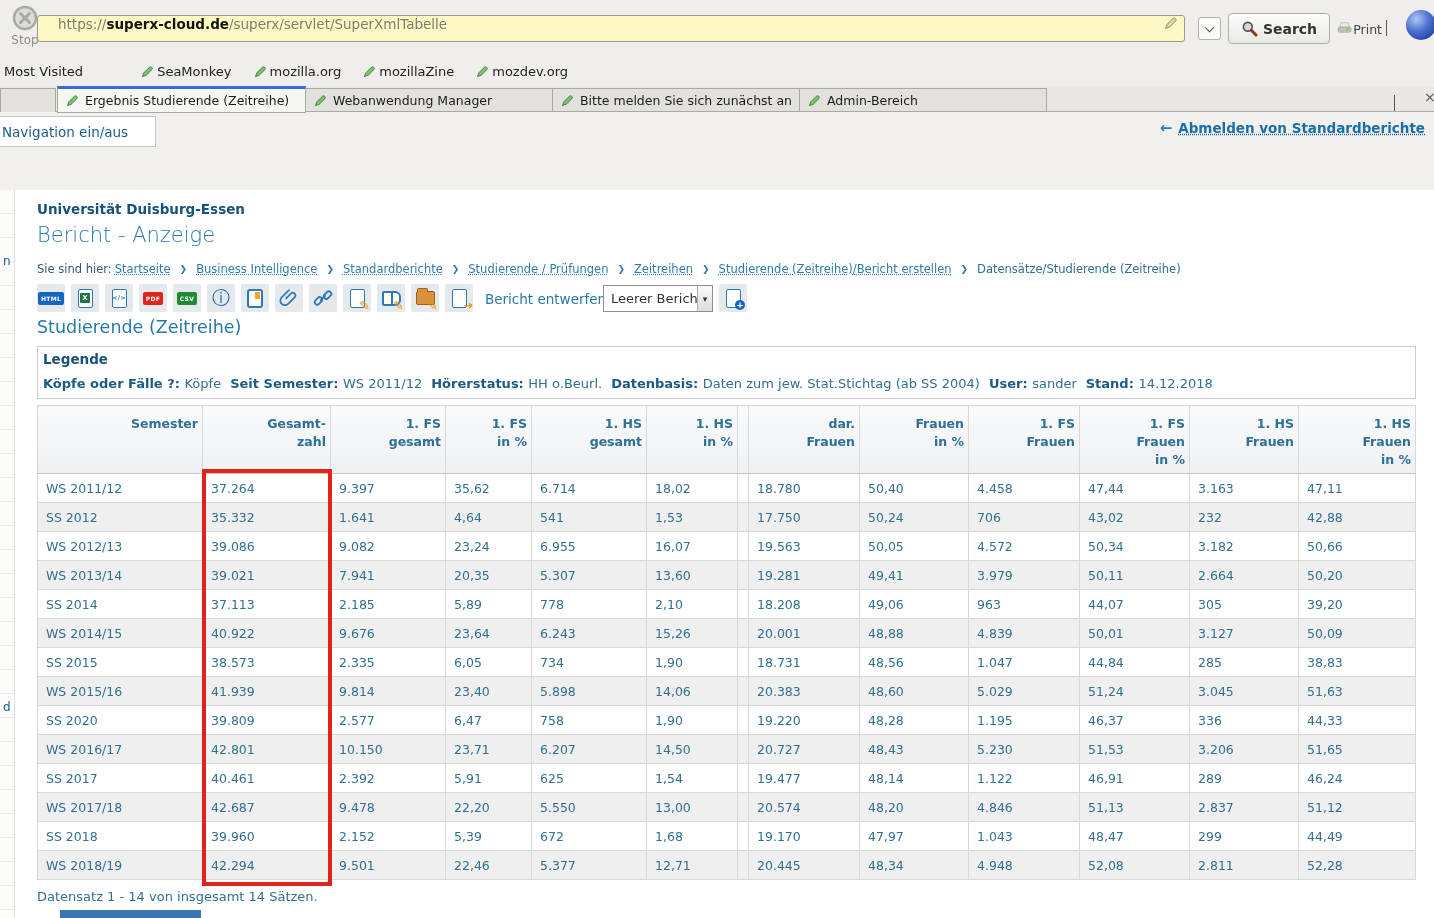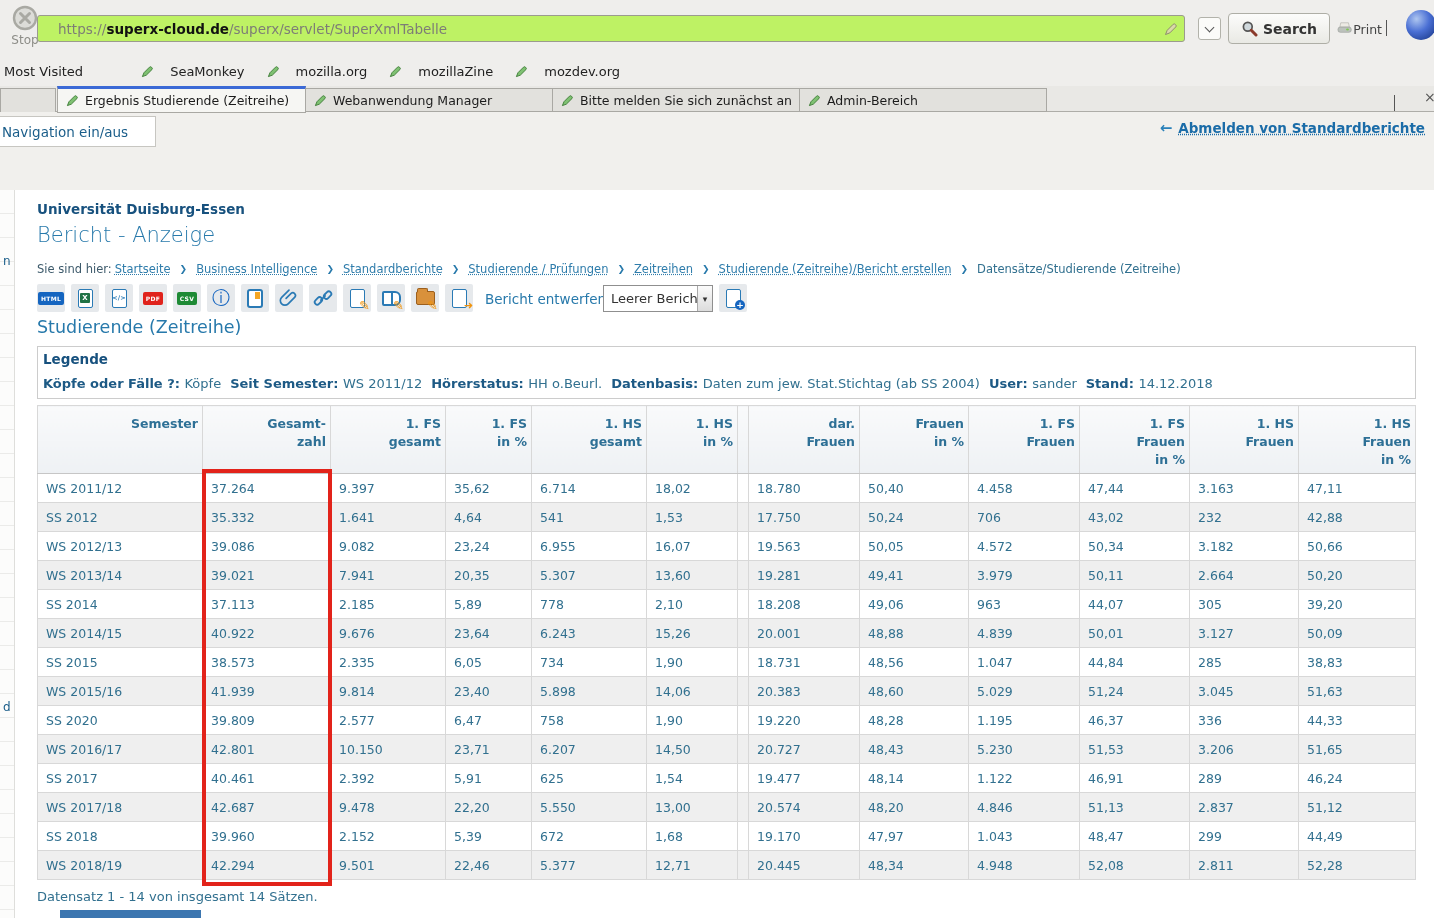--- a/index.html
+++ b/index.html
@@ -3,36 +3,36 @@
 <meta charset="utf-8">
 <style>
   * { margin:0; padding:0; box-sizing:border-box; }
   html,body { width:1434px; height:918px; overflow:hidden; }
   body { font-family:"DejaVu Sans","Liberation Sans",sans-serif; background:#efeeec; position:relative; font-size:13px; }
 
   
   .chrome { position:absolute; left:0; top:0; width:1434px; height:56px; background:#efeeec; }
   .stop-btn { position:absolute; left:6px; top:4px; width:38px; height:50px; display:flex; flex-direction:column; align-items:center; gap:1px; }
   .stop-btn .lbl { font-size:12px; color:#8d8d88; }
-  .url-field { position:absolute; left:37px; top:15px; width:1148px; height:27px; background:#bef264; border:1px solid #9b9b8e; border-radius:3px; display:flex; align-items:center; padding:0 6px 0 20px; font-size:13.5px; }
+  .url-field { position:absolute; left:37px; top:15px; width:1148px; height:27px; background:#fef9c3; border:1px solid #9b9b8e; border-radius:3px; display:flex; align-items:flex-start; padding:0 6px 0 20px; font-size:13.5px; }
   .url-scheme,.url-path { color:#7d7d76; }
   .url-host { color:#111; font-weight:bold; }
   .url-tag { margin-left:auto; }
   .url-drop { position:absolute; left:1198px; top:17px; width:23px; height:23px; background:#fbfbf9; border:1px solid #b2b2aa; border-radius:3px; display:flex; align-items:center; justify-content:center; }
   .chev { width:7px; height:7px; border-right:1.6px solid #555; border-bottom:1.6px solid #555; transform:rotate(45deg); margin-top:-3px; }
   .search-btn { position:absolute; left:1228px; top:13px; width:102px; height:31px; border:1px solid #aeaea6; border-radius:4px; background:linear-gradient(#fcfcfb,#e9e9e4); display:flex; align-items:center; justify-content:center; gap:5px; font-weight:bold; font-size:14px; color:#333; }
   .print-btn { position:absolute; left:1336px; top:3px; width:46px; height:51px; display:flex; flex-direction:row; align-items:center; }
   .print-btn .lbl { font-size:12.5px; color:#444; margin-top:1px; }
   .print-chev { position:absolute; left:1386px; top:20px; }
   .logo { position:absolute; left:1406px; top:10px; width:30px; height:30px; border-radius:50%; background:radial-gradient(circle at 35% 30%, #aec6f0, #4a6fd4 45%, #1b3a8c 90%); }
 
   
   .bookmarks { position:absolute; left:0; top:56px; width:1434px; height:30px; display:flex; align-items:center; font-size:13px; color:#222; }
   .bm-label-main { margin-left:4px; margin-right:58px; }
-  .bm-item { display:flex; align-items:center; gap:16px; margin-right:22px; cursor:default; }
+  .bm-item { display:flex; align-items:center; gap:3px; margin-right:22px; cursor:default; }
 
   
   .tabbar { position:absolute; left:0; top:86px; width:1434px; height:26px; border-bottom:1px solid #aeada8; background:#e9e8e5; }
   .tab-stub { position:absolute; left:0; top:2px; width:56px; height:24px; background:#e2e1dd; border:1px solid #a9a8a3; border-bottom:none; }
   .tab-strip { position:absolute; left:57px; top:0; display:flex; height:26px; }
   .tab { width:247px; height:24px; margin-top:2px; background:#e2e1dd; border:1px solid #a9a8a3; border-left:none; display:flex; align-items:center; gap:6px; padding:0 8px; font-size:12.5px; color:#1c1c1c; white-space:nowrap; overflow:hidden; }
   .tab:first-child { border-left:1px solid #a9a8a3; width:249px; }
   .tab.active { margin-top:0; height:27px; background:#f6f6f3; border-top:3px solid #3b69d6; position:relative; z-index:2; }
   .tab-overflow-chev { position:absolute; left:1394px; top:9px; }
   .tab-close { position:absolute; left:1424px; top:3px; font-size:14px; color:#555; }

